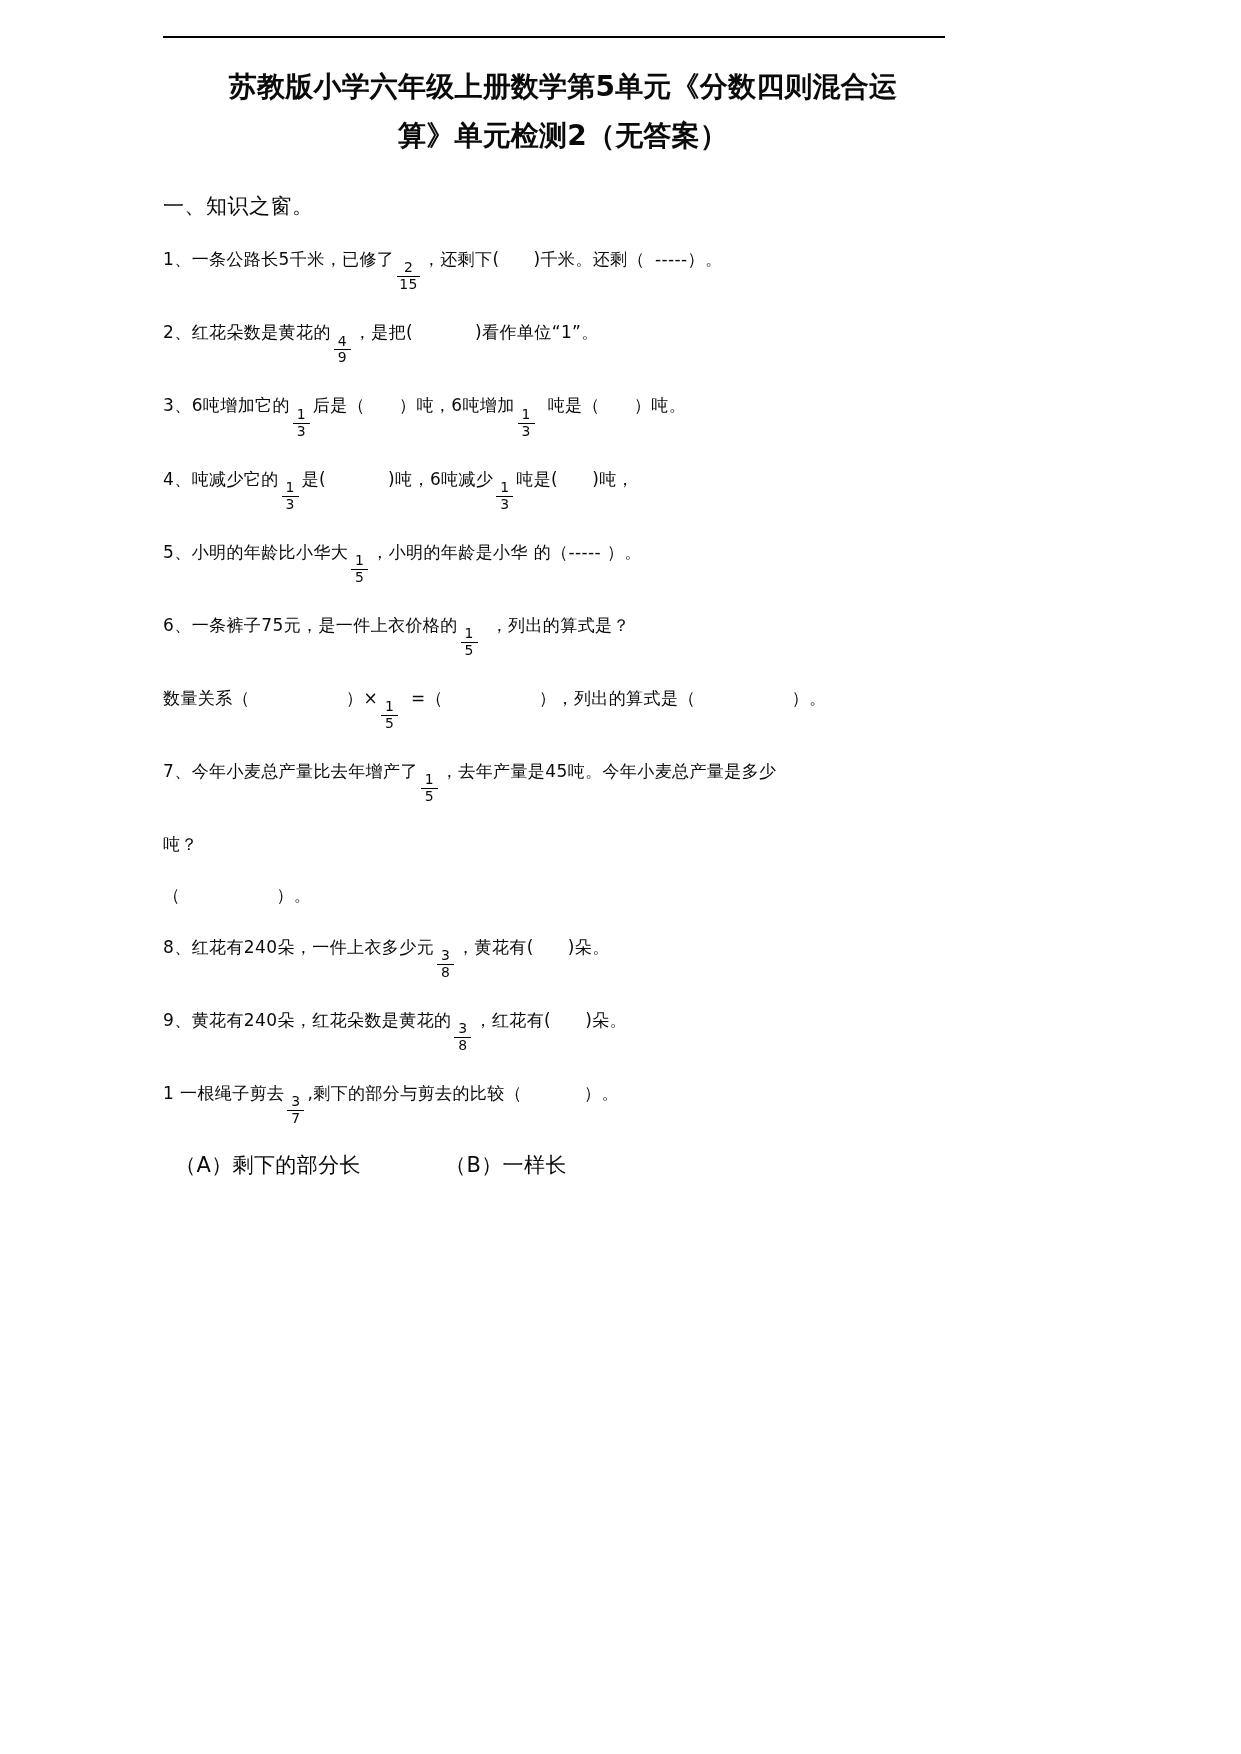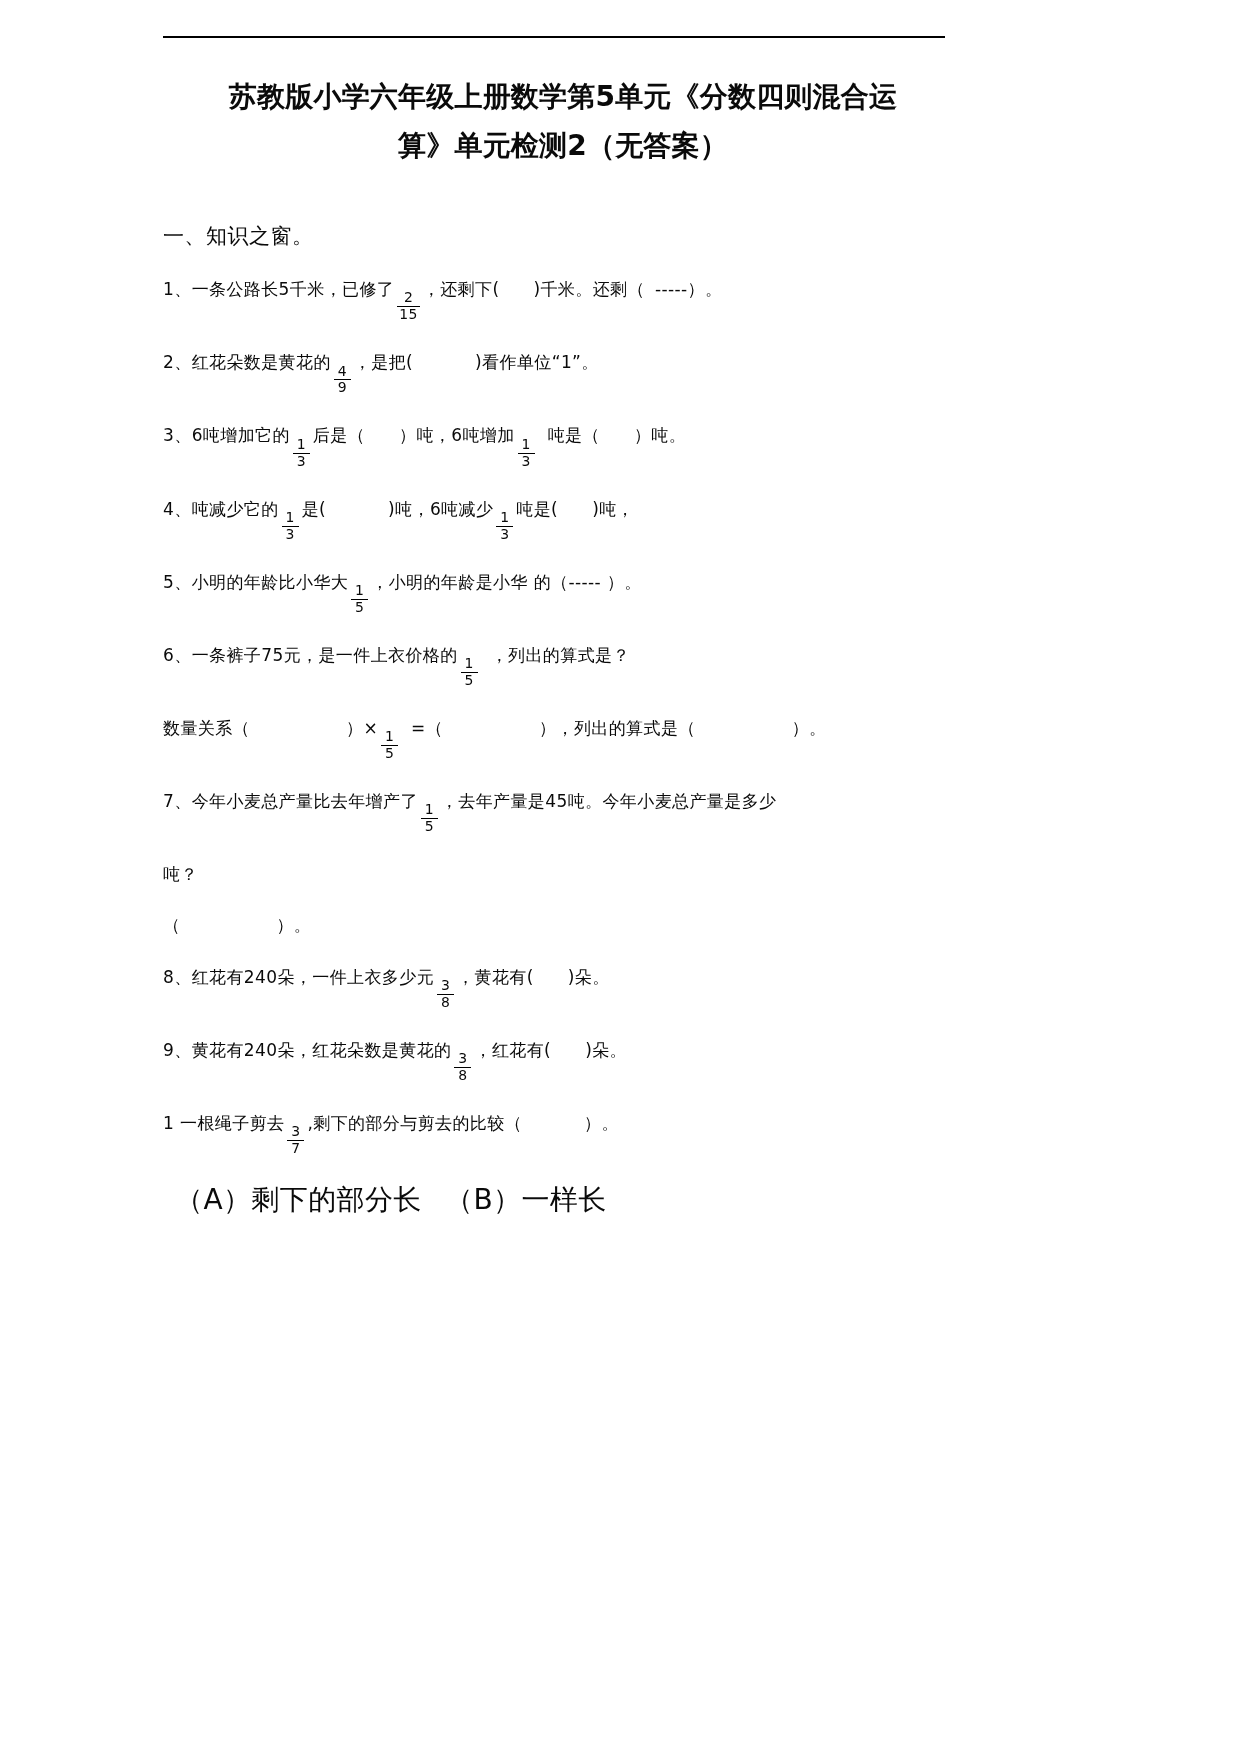--- a/index.html
+++ b/index.html
@@ -26,37 +26,37 @@
     position: absolute;
     left: 163px;
     top: 36px;
     width: 782px;
     height: 0;
     border-top: 2px solid #000;
   }
   .content {
     position: absolute;
     left: 163px;
-    top: 72px;
+    top: 62px;
     width: 800px;
   }
   .doc-title {
     font-size: 28px;
     font-weight: bold;
     line-height: 1.75;
     text-align: center;
     letter-spacing: 0.2px;
     margin: 0 0 6px 0;
     padding: 0 12px;
     font-family: "DejaVu Sans", "Liberation Sans", sans-serif;
   }
   .section-head {
     font-size: 21px;
     line-height: 1.2;
-    margin: 54px 0 0 0;
+    margin: 34px 0 0 0;
     letter-spacing: 0.5px;
   }
   .q {
     font-size: 17px;
     line-height: 1.25;
     margin: 30px 0 0 0;
     letter-spacing: 0.4px;
     display: block;
   }
   .ln {
@@ -88,21 +88,21 @@
   .frac .den {
     display: block;
     padding: 1px 2px 0 2px;
     font-size: 1em;
   }
   .sp-sm { display: inline-block; width: 10px; }
   .sp-md { display: inline-block; width: 34px; }
   .sp-lg { display: inline-block; width: 62px; }
   .sp-xl { display: inline-block; width: 96px; }
   .opts {
-    font-size: 28px;
+    font-size: 21px;
     line-height: 1.25;
     margin: 26px 0 0 0;
     letter-spacing: 0.4px;
     padding-left: 12px;
   }
   .opt-row {
     display: block;
     margin-top: 24px;
     white-space: nowrap;
   }

